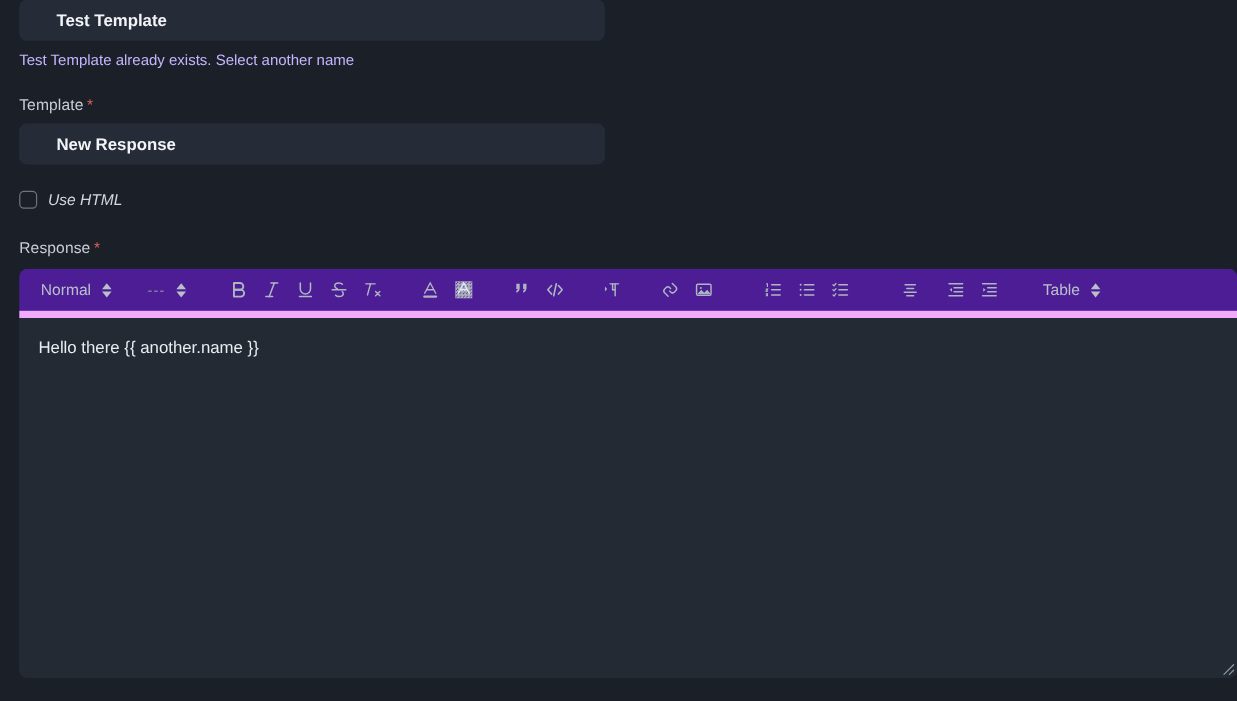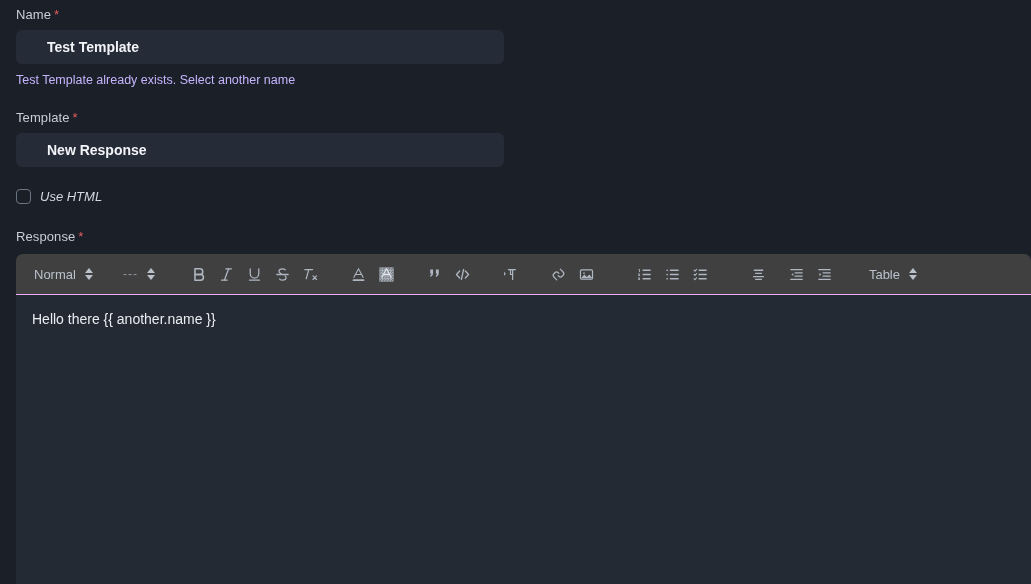--- a/index.html
+++ b/index.html
@@ -66,25 +66,25 @@
     margin-top: 10px;
     width: 1015px;
     height: 341px;
     border-radius: 7px;
     overflow: hidden;
     background: #242a34;
     position: relative;
   }
   .toolbar {
     height: 41px;
-    background: #404040;
+    background: #4c1d95;
     display: flex;
     align-items: center;
     padding: 0 8px;
-    border-bottom: 1px solid #f0abfc;
+    border-bottom: 6px solid #f0abfc;
   }
 
   .tb-select {
     display: flex;
     align-items: center;
     gap: 9px;
     padding: 0 10px;
     height: 28px;
     cursor: pointer;
     color: #b9c0ca;
@@ -133,23 +133,20 @@
     right: 2px; bottom: 2px;
     width: 13px; height: 13px;
     cursor: nwse-resize;
   }
 </style>
 </head>
 <body>
 
 <div class="page">
 
-  <div class="field-label">
-    <span>Name</span><span class="req">*</span>
-  </div>
   <div class="text-input">
     <span>Test Template</span>
   </div>
   <div class="helper-text">Test Template already exists. Select another name</div>
 
   <div class="field-label" style="margin-top:16px;">
     <span>Template</span><span class="req">*</span>
   </div>
   <div class="text-input">
     <span>New Response</span>

